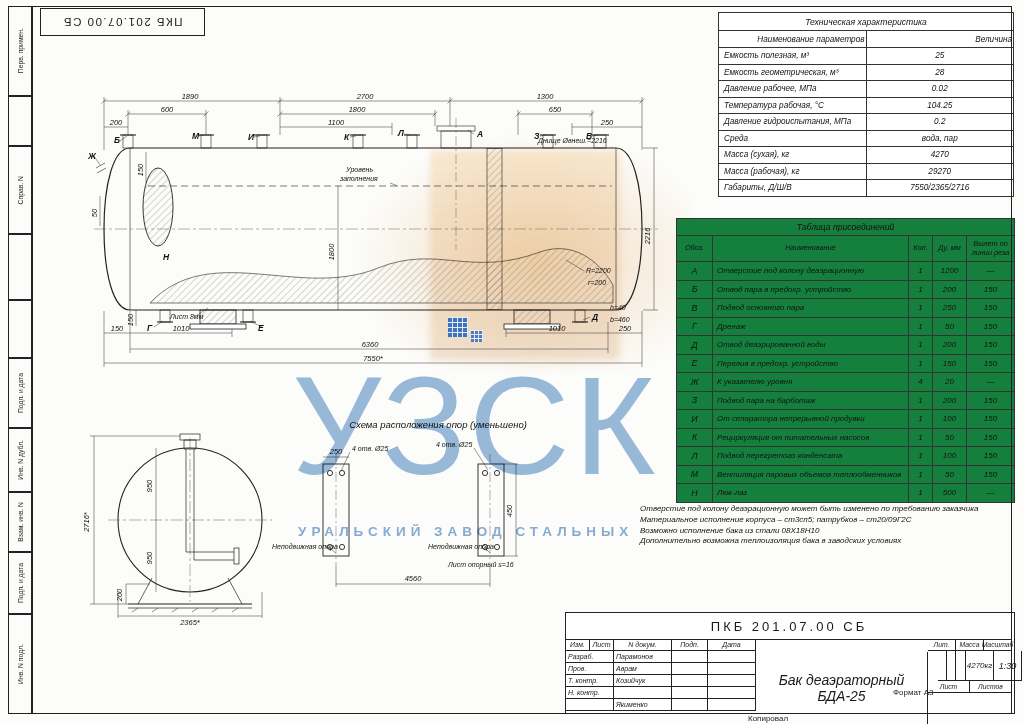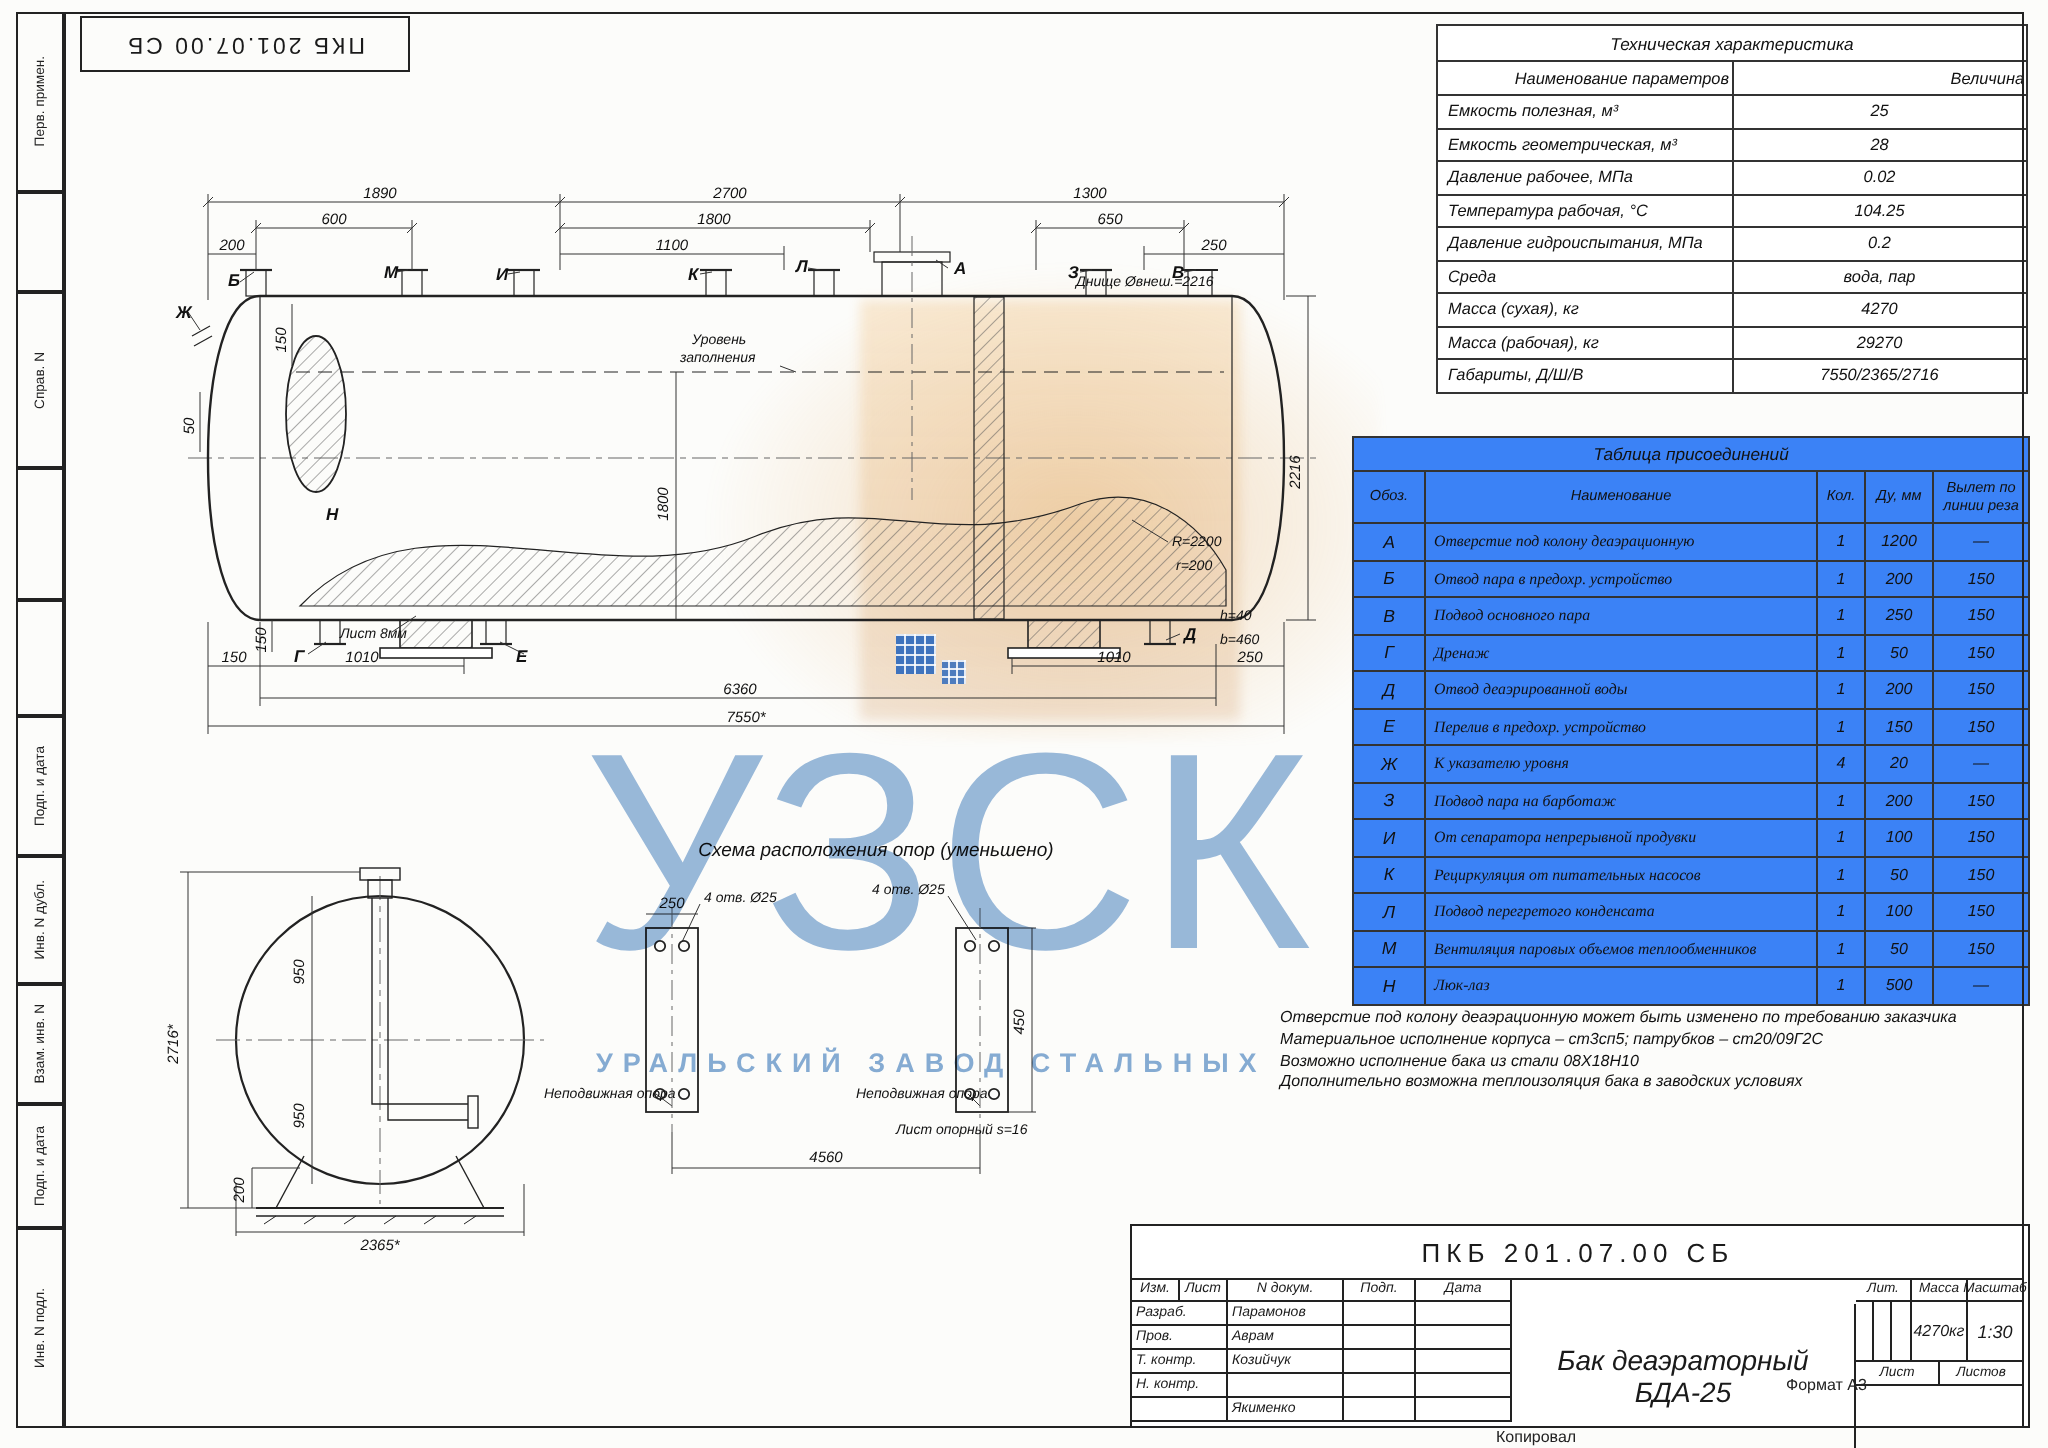--- a/index.html
+++ b/index.html
@@ -16,45 +16,45 @@
   .wm-sub{position:absolute;left:298px;top:524px;font-size:13.5px;font-weight:bold;letter-spacing:5px;color:rgba(62,122,190,.62);mix-blend-mode:multiply;z-index:3;white-space:nowrap;}
   .wm-logo{position:absolute;width:20px;height:20px;left:448px;top:317px;background-color:rgba(38,100,188,.88);background-image:repeating-linear-gradient(0deg,transparent 0 4px,rgba(255,255,255,.85) 4px 5px),repeating-linear-gradient(90deg,transparent 0 4px,rgba(255,255,255,.85) 4px 5px);z-index:3;}
   .wm-logo2{position:absolute;width:12px;height:12px;left:471px;top:330px;background-color:rgba(38,100,188,.8);background-image:repeating-linear-gradient(0deg,transparent 0 3px,rgba(255,255,255,.85) 3px 4px),repeating-linear-gradient(90deg,transparent 0 3px,rgba(255,255,255,.85) 3px 4px);z-index:3;}
   svg.draw{position:absolute;left:0;top:0;z-index:2;pointer-events:none;}
   .dtxt{font:italic 7.5px "Liberation Sans",sans-serif;fill:#111;}
   .ltr{font:italic bold 8.5px "Liberation Sans",sans-serif;fill:#111;}
   .ann{font:italic 7px "Liberation Sans",sans-serif;fill:#111;}
   .stitle{font:italic 9.5px "Liberation Sans",sans-serif;fill:#111;}
   
   .tech-table{position:absolute;left:718px;top:12px;width:296px;background:#fff;z-index:4;}
-  .conn-table{position:absolute;left:676px;top:218px;width:338px;background:#3b82f6;z-index:4;}
+  .conn-table{position:absolute;left:676px;top:218px;width:338px;background:#15803d;z-index:4;}
   .tech-table table,.conn-table table{border-collapse:collapse;width:100%;table-layout:fixed;}
   .tech-table td,.conn-table td{border:1px solid #333;font-style:italic;color:#111;overflow:hidden;white-space:nowrap;}
   .tt-title{height:15px;text-align:center;font-size:8.6px;}
   .tt-h{height:14px;text-align:right;font-size:8.2px;}
   .tt-name{height:13.5px;font-size:8.2px;padding:0 0 0 5px;}
   .tt-val{height:13.5px;font-size:8.2px;text-align:center;}
   .ct-title{height:14px;text-align:center;font-size:8.6px;}
   .ct-head td{height:25px;text-align:center;font-size:7.3px;white-space:normal;line-height:1.1;padding:0 1px;}
   .ct-oboz{height:15.5px;text-align:center;font-size:8.8px;}
-  .ct-name{height:15.5px;font-size:7.9px;padding:0 0 0 4px;font-family:Liberation Serif, serif;}
+  .ct-name{height:15.5px;font-size:7.9px;padding:0 0 0 4px;}
   .ct-c{height:15.5px;text-align:center;font-size:8px;}
   .notes{position:absolute;left:640px;top:504px;width:378px;z-index:4;}
   .note-line{font-size:8px;font-style:italic;line-height:1.35;color:#111;}
   
   .title-block{position:absolute;left:565px;top:612px;width:450px;height:102px;border:1.8px solid #222;box-sizing:border-box;background:#fff;z-index:5;}
   .tb-top{position:absolute;left:0;top:0;width:446px;height:26px;border-bottom:1px solid #222;display:flex;align-items:center;justify-content:center;font-size:13px;letter-spacing:3px;}
   .tb-grid{position:absolute;left:0;top:26px;width:190px;height:72px;display:grid;grid-template-columns:24px 24px 58px 36px 48px;grid-auto-rows:12px;}
   .tb-grid>div{border-right:.8px solid #222;border-bottom:.8px solid #222;box-sizing:border-box;font-size:7px;font-style:italic;display:flex;align-items:center;padding-left:2px;overflow:hidden;white-space:nowrap;}
   .tbh{justify-content:center;padding-left:0 !important;}
   .tb-name-cell{position:absolute;left:190px;top:39px;width:172px;height:72px;border-right:.8px solid #222;box-sizing:border-box;display:flex;align-items:center;justify-content:center;text-align:center;font-size:14px;font-style:italic;}
   .tb-rt{position:absolute;left:362px;top:26px;width:84px;height:72px;font-style:italic;}
   .tb-rt .r1{position:absolute;top:0;left:0;width:84px;height:12px;display:flex;}
   .tb-rt .r1 div{width:28px;border-right:.8px solid #222;border-bottom:.8px solid #222;box-sizing:border-box;font-size:6.8px;display:flex;align-items:center;justify-content:center;}
-  .tb-rt .r2{position:absolute;top:12px;left:0;width:84px;height:30px;display:flex;}
+  .tb-rt .r2{position:absolute;top:12px;left:10px;width:84px;height:30px;display:flex;}
   .litboxes{width:28px;border-right:.8px solid #222;border-bottom:.8px solid #222;box-sizing:border-box;display:flex;}
   .litboxes div{width:9.33px;border-right:.6px solid #222;box-sizing:border-box;}
   .litboxes div:last-child{border-right:none;}
   .massval,.scaleval{width:28px;border-right:.8px solid #222;border-bottom:.8px solid #222;box-sizing:border-box;display:flex;align-items:center;justify-content:center;font-size:8px;}
   .scaleval{font-size:9px;}
   .tb-rt .r3{position:absolute;top:42px;left:0;width:84px;height:12px;display:flex;}
   .tb-rt .r3 div{width:42px;border-right:.8px solid #222;border-bottom:.8px solid #222;box-sizing:border-box;font-size:6.8px;display:flex;align-items:center;justify-content:center;}
   .bot-label{position:absolute;font-size:8px;color:#222;z-index:5;text-align:center;}
 </style>
 </head>

